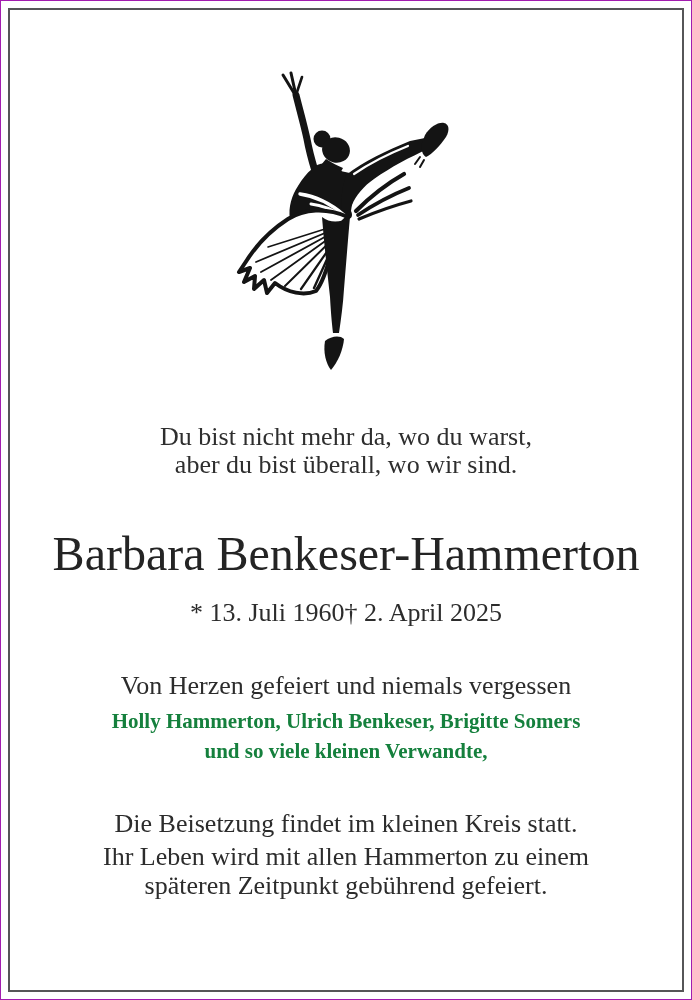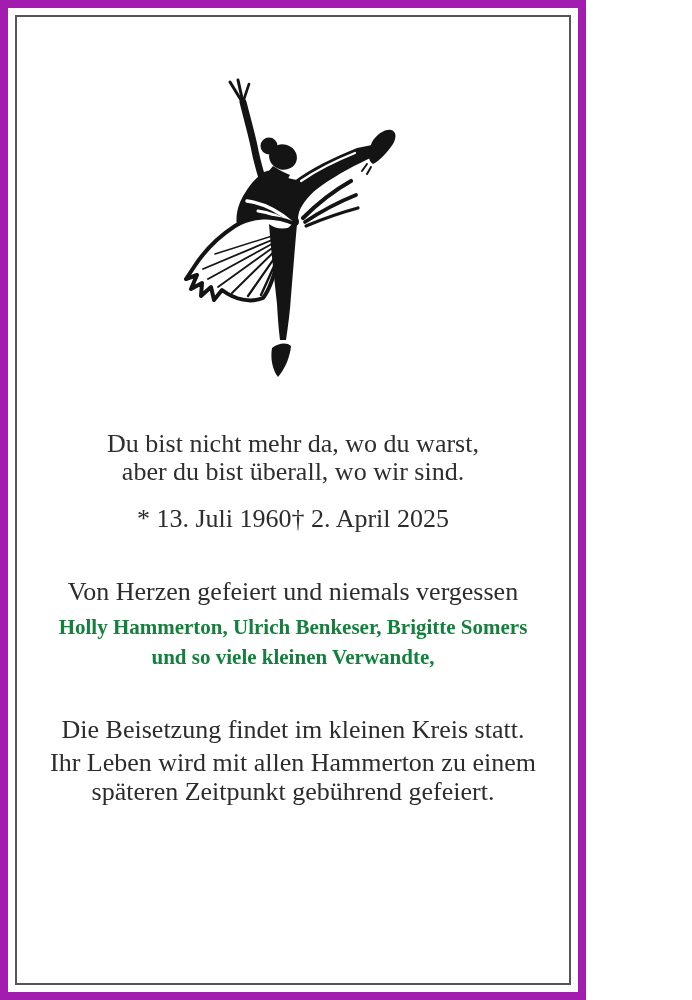--- a/index.html
+++ b/index.html
@@ -1,22 +1,22 @@
 <!DOCTYPE html>
 <html lang="de"><head>
 <meta charset="utf-8">
 <title>Traueranzeige</title>
 <style>
   html,body{margin:0;padding:0;background:#fff;}
   .page{
     position:relative;
-    width:586px;height:1000px;
+    width:692px;height:1000px;
     box-sizing:border-box;
     background:#ffffff;
-    border:8px solid #a21caf;
+    border:1px solid #a21caf;
     font-family:"Liberation Serif","DejaVu Serif",serif;
     color:#2c2c2c;
     overflow:hidden;
   }
   .frame{
     position:absolute;
     left:7px;top:7px;right:7px;bottom:7px;
     border:2px solid #565658;
     text-align:center;
   }
@@ -156,20 +156,21 @@
           C117,283 112,295 105,303
           C100,297 97,285 99,274 Z"></path>
       </g>
     </svg>
 
     <div class="quote">
       <div>Du bist nicht mehr da, wo du warst,</div>
       <div>aber du bist überall, wo wir sind.</div>
     </div>
 
+    <h1 class="name">Barbara Benkeser-Hammerton</h1>
 
     <div class="dates">
       <span>* 13. Juli 1960</span>
       <span>† 2. April 2025</span>
     </div>
 
     <div class="tribute">Von Herzen gefeiert und niemals vergessen</div>
 
     <div class="mourners">
       <div>Holly Hammerton, Ulrich Benkeser, Brigitte Somers</div>

